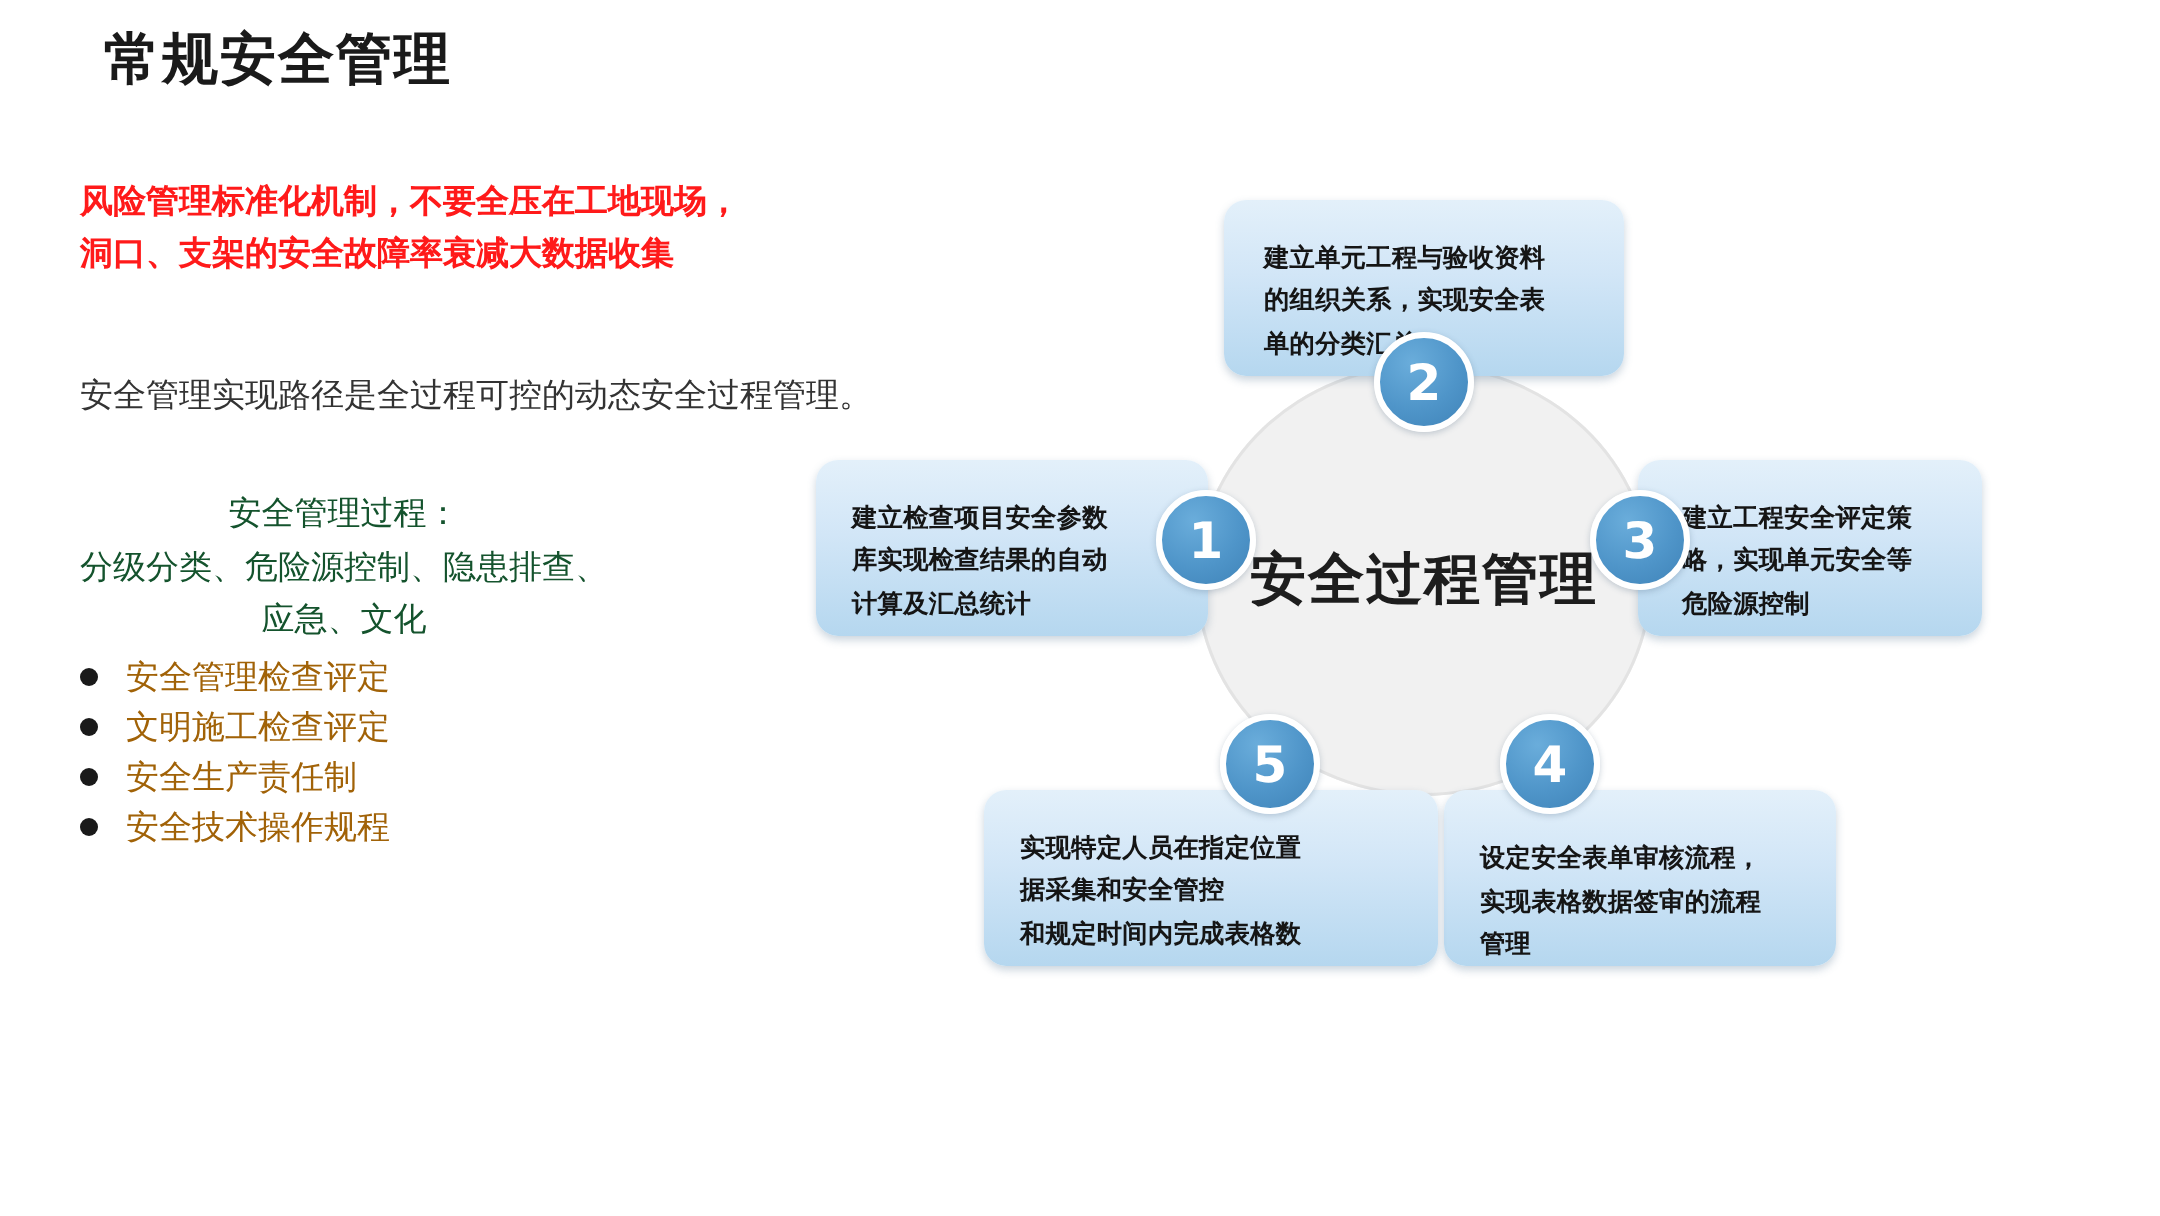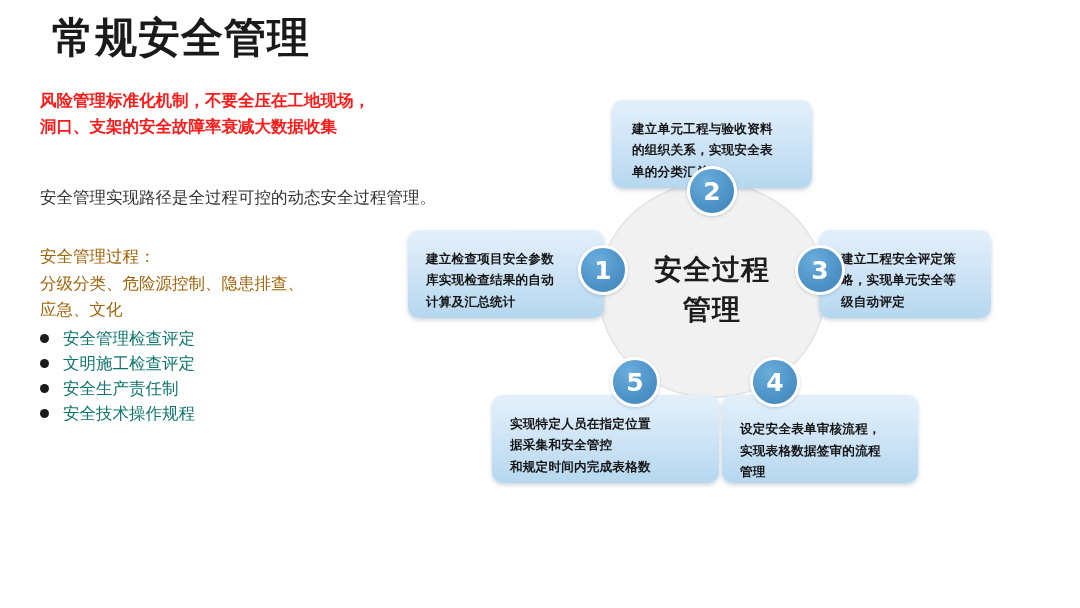--- a/index.html
+++ b/index.html
@@ -16,21 +16,21 @@
     font-family: "Liberation Sans", "DejaVu Sans", sans-serif;
     -webkit-font-smoothing: antialiased;
   }
 
   
   .slide-title {
     position: absolute;
     left: 52px;
     top: 14px;
     font-family: "DejaVu Sans", "Liberation Sans", sans-serif;
-    font-size: 42px;
+    font-size: 28px;
     font-weight: bold;
     color: #1a1a1a;
     letter-spacing: 1px;
     line-height: 1.15;
     white-space: nowrap;
   }
 
   .red-note {
     position: absolute;
     left: 40px;
@@ -54,36 +54,37 @@
     line-height: 1.5;
     white-space: nowrap;
   }
 
   .proc-block {
     position: absolute;
     left: 40px;
     top: 244px;
     font-family: "DejaVu Serif", "Liberation Serif", serif;
     font-size: 16.5px;
-    color: #a16207;
+    color: #14532d;
     line-height: 1.62;
     white-space: nowrap;
+    text-align: center;
   }
   .proc-block div { display: block; }
 
   .bullet-list {
     position: absolute;
     left: 40px;
     top: 326px;
     margin: 0;
     padding: 0;
     list-style: none;
     font-family: "DejaVu Serif", "Liberation Serif", serif;
     font-size: 16.5px;
-    color: #0f766e;
+    color: #a16207;
   }
   .bullet-list li {
     display: flex;
     align-items: center;
     height: 25px;
     white-space: nowrap;
   }
   .bullet-dot {
     width: 9px;
     height: 9px;
@@ -112,21 +113,21 @@
     background: #f1f1f1;
     box-shadow: inset 0 0 0 1.5px #e3e3e3;
   }
   .hub-label {
     position: absolute;
     left: 208px;
     top: 122px;
     width: 228px;
     height: 216px;
     display: flex;
-    flex-direction: column;
+    flex-direction: row;
     align-items: center;
     justify-content: center;
     font-family: "DejaVu Sans", "Liberation Sans", sans-serif;
     font-size: 28px;
     font-weight: bold;
     color: #1d1d1d;
     line-height: 1.42;
     letter-spacing: 1px;
     text-align: center;
   }
@@ -239,21 +240,21 @@
       <div>建立单元工程与验收资料</div>
       <div>的组织关系，实现安全表</div>
       <div>单的分类汇总</div>
     </div>
   </div>
 
   <div class="node-box box-3">
     <div class="txt">
       <div>建立工程安全评定策</div>
       <div>略，实现单元安全等</div>
-      <div>级自动评定</div>
+      <div>危险源控制</div>
     </div>
   </div>
 
   <div class="node-box box-4">
     <div class="txt">
       <div>设定安全表单审核流程，</div>
       <div>实现表格数据签审的流程</div>
       <div>管理</div>
     </div>
   </div>

